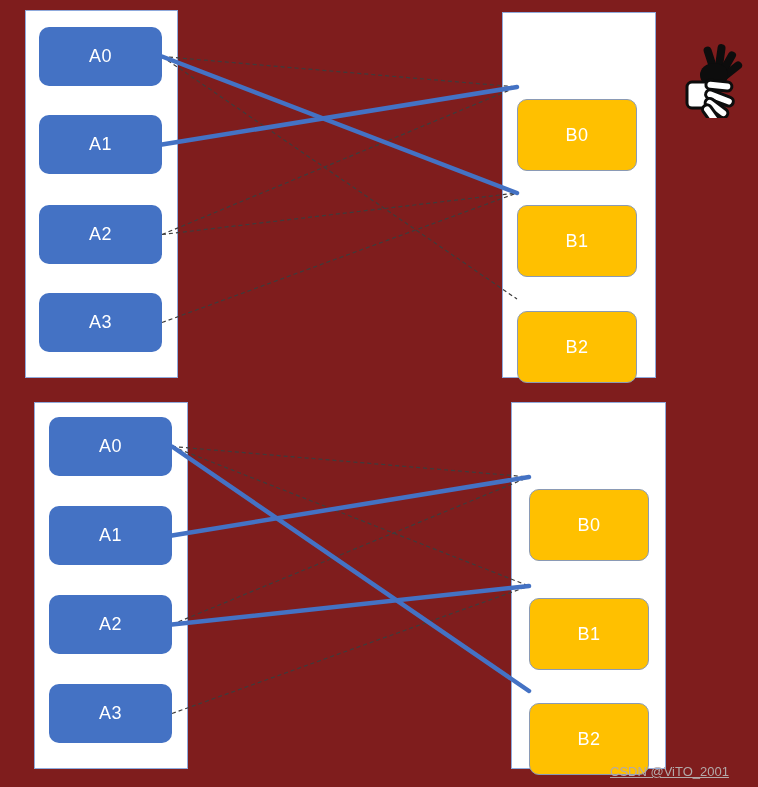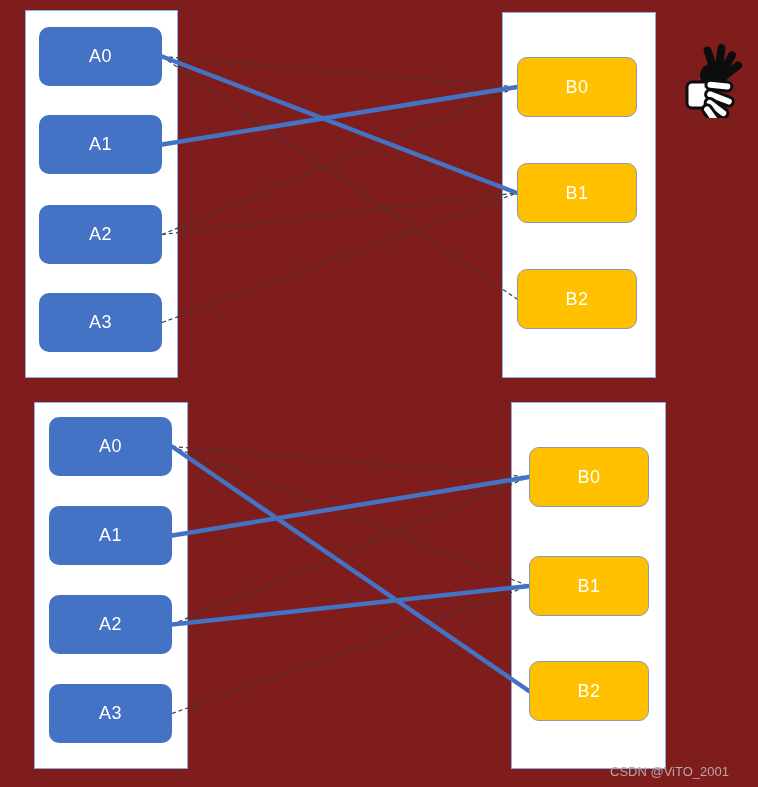--- a/index.html
+++ b/index.html
@@ -35,21 +35,22 @@
   }
   .node-a {
     background: var(--node-a-fill, #4472C4);
     width: 123px;
     height: 59px;
   }
   .node-b {
     background: var(--node-b-fill, #FFC000);
     border: 1px solid var(--node-b-border, #8a9ab5);
     width: 120px;
-    height: 60px;
+    height: 72px;
+    margin-top: 42px;
   }
   #edge-layer {
     position: absolute;
     left: 0; top: 0;
     width: 758px;
     height: 787px;
     z-index: 2;
     pointer-events: none;
   }
   .edge-dashed {
@@ -71,20 +72,21 @@
     z-index: 4;
   }
   #watermark {
     position: absolute;
     left: 610px;
     top: 764px;
     font-size: 13px;
     color: var(--watermark, #b3a9a9);
     z-index: 5;
     white-space: nowrap;
+    text-decoration: underline;
   }
 </style>
 </head>
 <body>
 
 <div id="stage">
 
   <svg id="edge-layer">
       <line x1="162" y1="56.5" x2="517" y2="87" class="edge-dashed"></line>
       <line x1="162" y1="56.5" x2="517" y2="299" class="edge-dashed"></line>

